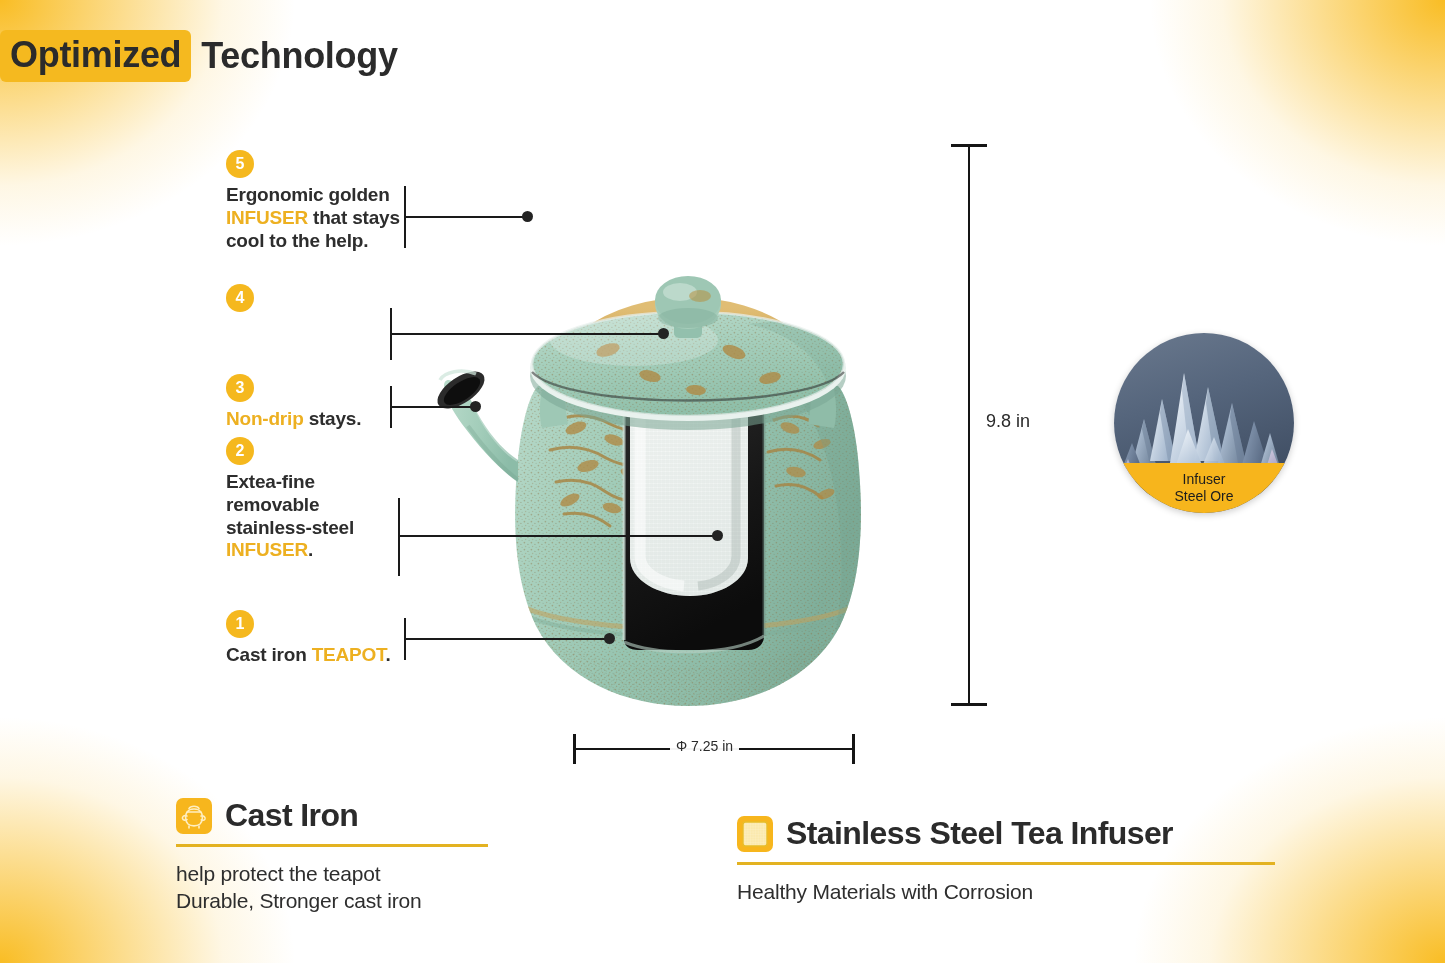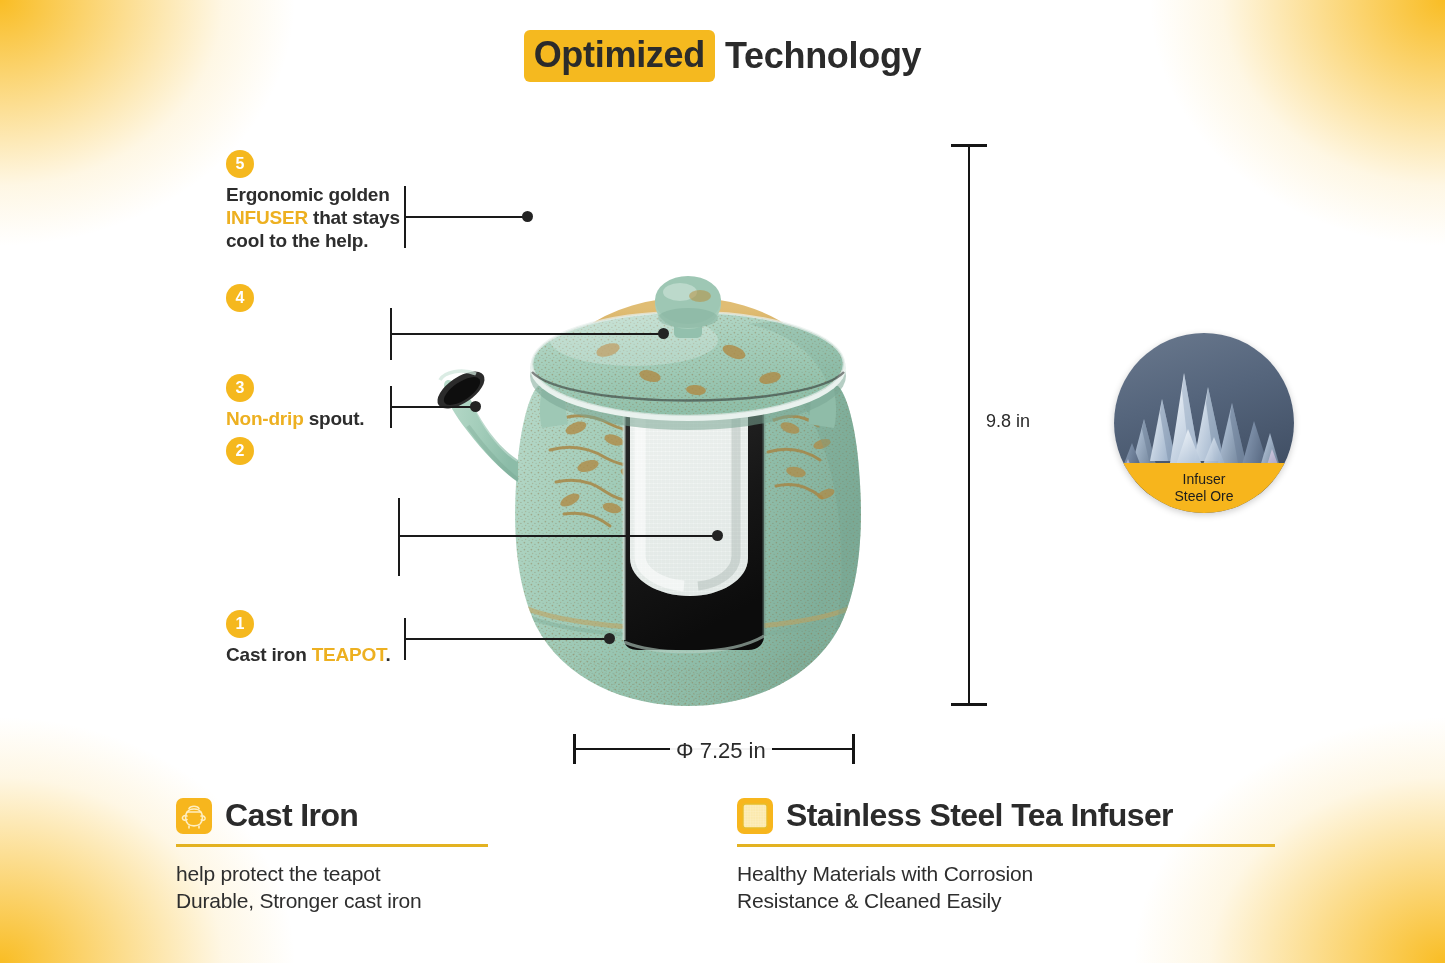--- a/index.html
+++ b/index.html
@@ -24,21 +24,21 @@
       radial-gradient(ellipse 380px 300px at 100% 100%, #f9bd24 0%, rgba(249,189,36,0.55) 32%, rgba(249,189,36,0.12) 62%, rgba(255,255,255,0) 82%),
       #ffffff;
   }
 
   
   #title-row {
     position: absolute;
     top: 30px;
     left: 0;
     width: 1445px;
-    text-align: center;
+    text-align: left;
     white-space: nowrap;
   }
   .title-hl {
     display: inline-block;
     background: #f5b91f;
     color: #2b2b2b;
     font-size: 36px;
     font-weight: bold;
     line-height: 1.05;
     padding: 6px 10px 8px 10px;
@@ -103,21 +103,21 @@
     font-size: 18px; color: #2a2a2a;
     background: rgba(255,255,255,0.92);
     padding: 3px 4px;
     font-family: "Liberation Sans", "DejaVu Sans", sans-serif;
   }
 
   #dim-h { position: absolute; left: 573px; top: 748px; width: 282px; height: 2px; background: #151515; }
   .cap-v { position: absolute; width: 3px; background: #151515; height: 30px; top: -14px; }
   #dim-h-label {
     position: absolute; left: 670px; top: 736px;
-    font-size: 22px; color: #2a2a2a;
+    font-size: 14px; color: #2a2a2a;
     background: rgba(255,255,255,0.95);
     padding: 2px 6px;
   }
 
   
   #ore-badge {
     position: absolute; left: 1114px; top: 333px;
     width: 180px; height: 180px; border-radius: 50%;
     overflow: hidden;
     box-shadow: 0 2px 7px rgba(0,0,0,0.20);
@@ -370,31 +370,37 @@
   </div>
   <div class="leader" style="left:390px; top:308px; width:285px; height:52px;">
     <div class="vbar" style="height:52px;"></div>
     <div class="hbar" style="left:1px; top:25px; width:272px;"></div>
     <div class="dot" style="left:268px; top:20px;"></div>
   </div>
 
   <div class="anno" style="left:226px; top:374px;">
     <div class="badge">3</div>
     <div class="anno-text">
-      <div><span class="hl">Non-drip</span><span> spout.</span></div>
+      <div><span class="hl">Non-drip</span><span> stays.</span></div>
     </div>
   </div>
   <div class="leader" style="left:390px; top:386px; width:95px; height:42px;">
     <div class="vbar" style="height:42px;"></div>
     <div class="hbar" style="left:1px; top:20px; width:84px;"></div>
     <div class="dot" style="left:80px; top:15px;"></div>
   </div>
 
   <div class="anno" style="left:226px; top:437px;">
     <div class="badge">2</div>
+    <div class="anno-text">
+      <div><span>Extea-fine</span></div>
+      <div><span>removable</span></div>
+      <div><span>stainless-steel</span></div>
+      <div><span class="hl">INFUSER</span><span>.</span></div>
+    </div>
   </div>
   <div class="leader" style="left:398px; top:498px; width:332px; height:78px;">
     <div class="vbar" style="height:78px;"></div>
     <div class="hbar" style="left:1px; top:37px; width:318px;"></div>
     <div class="dot" style="left:314px; top:32px;"></div>
   </div>
 
   <div class="anno" style="left:226px; top:610px;">
     <div class="badge">1</div>
     <div class="anno-text">
@@ -507,36 +513,35 @@
       </div>
       <div class="feat-title">Cast Iron</div>
     </div>
     <div class="feat-rule"></div>
     <div class="feat-desc">
       <div>help protect the teapot</div>
       <div>Durable, Stronger cast iron</div>
     </div>
   </div>
 
-  <div class="feature" style="left:737px; top:797px; width:538px;">
+  <div class="feature" style="left:737px; top:815px; width:538px;">
     <div class="feat-head">
       <div class="feat-icon">
         <svg width="36" height="36" viewBox="0 0 36 36" xmlns="http://www.w3.org/2000/svg">
           <defs>
             <pattern id="gridp" width="2.6" height="2.6" patternUnits="userSpaceOnUse">
               <path d="M0 0 H2.6 M0 0 V2.6" stroke="#fdf0c6" stroke-width="0.7"></path>
             </pattern>
           </defs>
           <rect x="6" y="6" width="24" height="24" rx="2.5" fill="#fbe9ad"></rect>
           <rect x="6.5" y="6.5" width="23" height="23" rx="2.2" fill="url(#gridp)"></rect>
           <rect x="6" y="6" width="24" height="24" rx="2.5" fill="none" stroke="#e8bd2b" stroke-width="1.4"></rect>
         </svg>
       </div>
       <div class="feat-title">Stainless Steel Tea Infuser</div>
     </div>
     <div class="feat-rule"></div>
     <div class="feat-desc">
       <div>Healthy Materials with Corrosion</div>
-      <div>Resistance &amp; Cleaned Easily</div>
     </div>
   </div>
 
 </div>
 
 </body></html>

